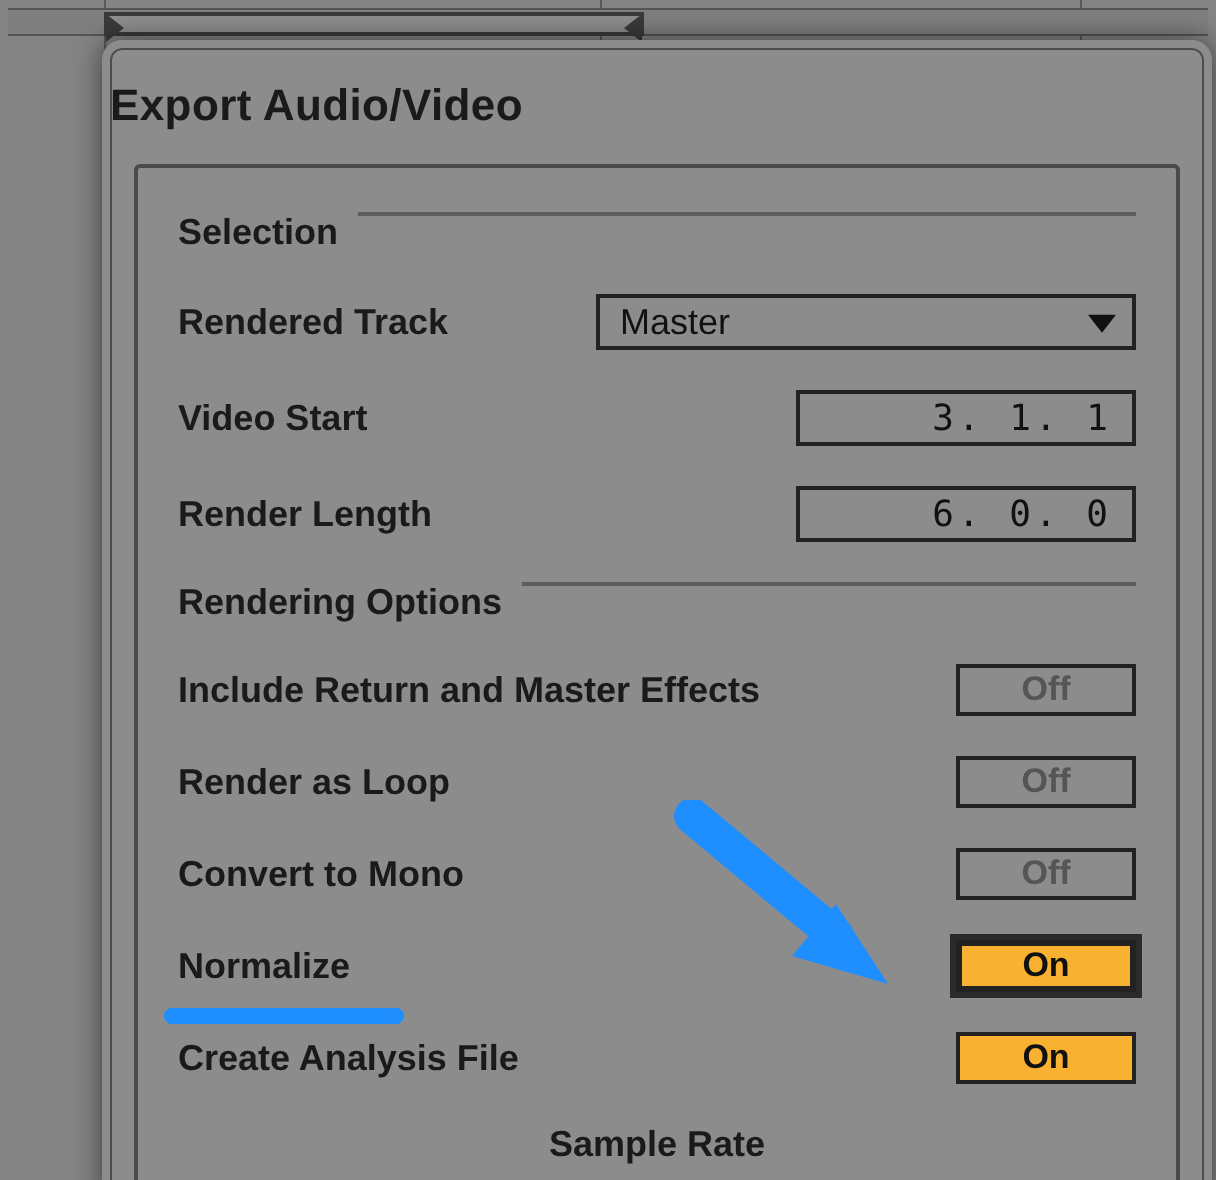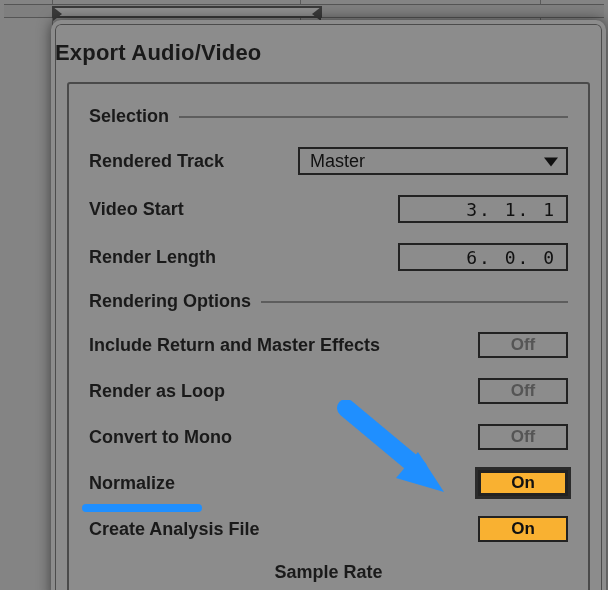--- a/index.html
+++ b/index.html
@@ -85,21 +85,20 @@
   .dialog-body {
     margin: 2px 12px 0 12px;
     padding: 22px 20px 0 20px;
     min-height: 540px;
     background: #8c8c8c;
     border: 2px solid #4a4a4a;
     border-radius: 3px;
   }
   .section-header {
     display: flex;
-    align-items: center;
     gap: 10px;
     margin-bottom: 20px;
     margin-top: 12px;
   }
   .section-header:first-child { margin-top: 0;}
   .section-header .label {
     font-size: 18px;
     font-weight: 600;
     color: #1a1a1a;
     white-space: nowrap;

